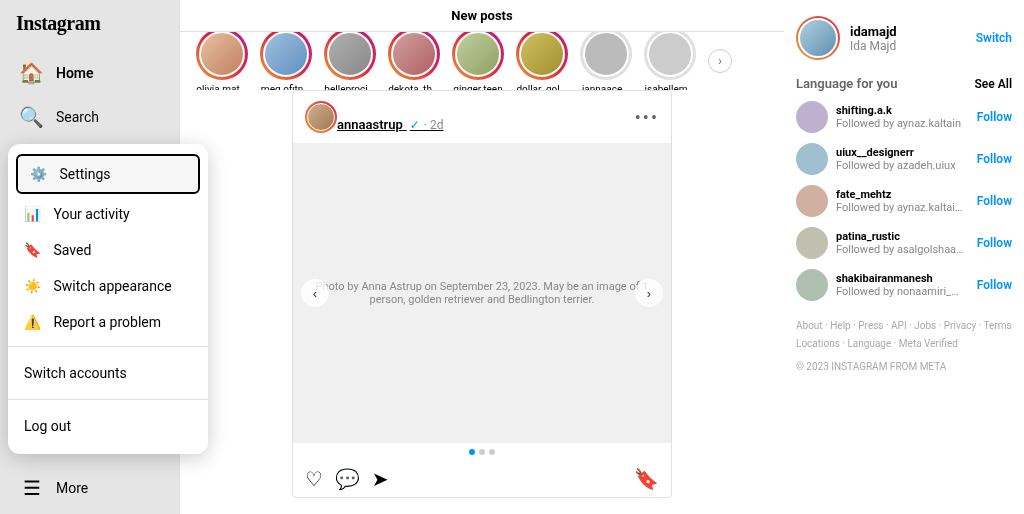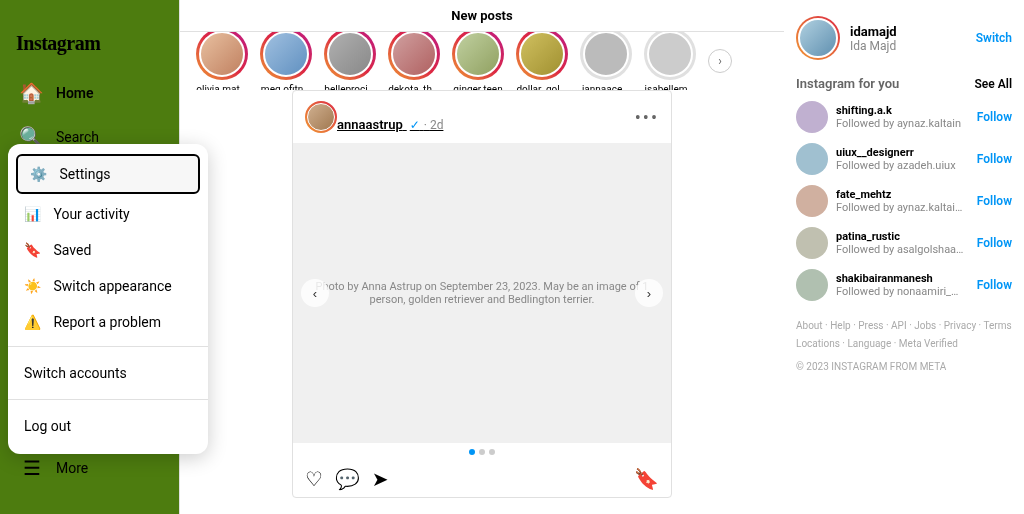--- a/index.html
+++ b/index.html
@@ -5,24 +5,24 @@
     * { margin: 0; padding: 0; box-sizing: border-box; }
     body { font-family: -apple-system, BlinkMacSystemFont, 'Segoe UI', Roboto, Helvetica, Arial, sans-serif; background: #fff; width: 1024px; height: 514px; overflow: hidden; display: flex; }
 
     
     .sidebar {
       width: 180px;
       height: 514px;
       border-right: 1px solid #e0e0e0;
       display: flex;
       flex-direction: column;
-      padding: 24px 0;
+      padding: 4px 0;
       position: relative;
       z-index: 10;
-      background: #4d7c0f;
+      background: #e5e5e5;
     }
     .sidebar-logo {
       padding: 8px 16px 16px 16px;
       font-family: 'Georgia', serif;
       font-size: 20px;
       font-weight: bold;
       letter-spacing: -0.5px;
       cursor: pointer;
     }
     .sidebar-nav { flex: 1; display: flex; flex-direction: column; }
@@ -509,21 +509,21 @@
       </div>
       <div>
         <div class="user-username">idamajd</div>
         <div class="user-fullname">Ida Majd</div>
       </div>
     </div>
     <span class="switch-btn">Switch</span>
   </div>
 
   <div class="suggested-header">
-    <span class="suggested-title">Instagram for you</span>
+    <span class="suggested-title">Language for you</span>
     <span class="see-all-btn">See All</span>
   </div>
 
   <div class="suggested-item">
     <div class="suggested-left">
       <div class="suggested-avatar" style="background:#c0b0d0;"></div>
       <div>
         <div class="suggested-username">shifting.a.k</div>
         <div class="suggested-sub">Followed by aynaz.kaltain</div>
       </div>

